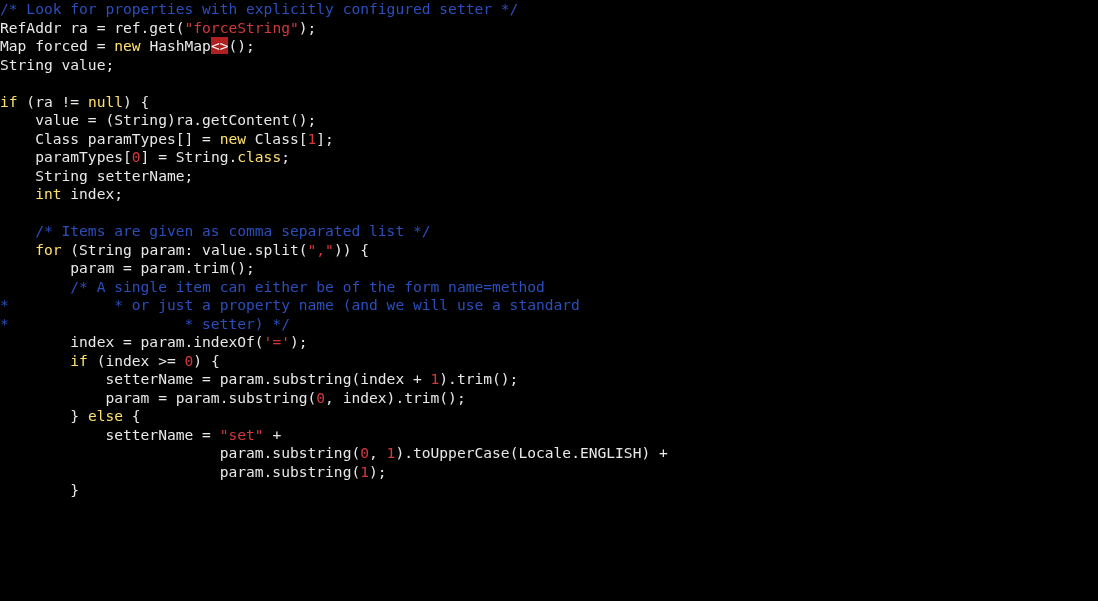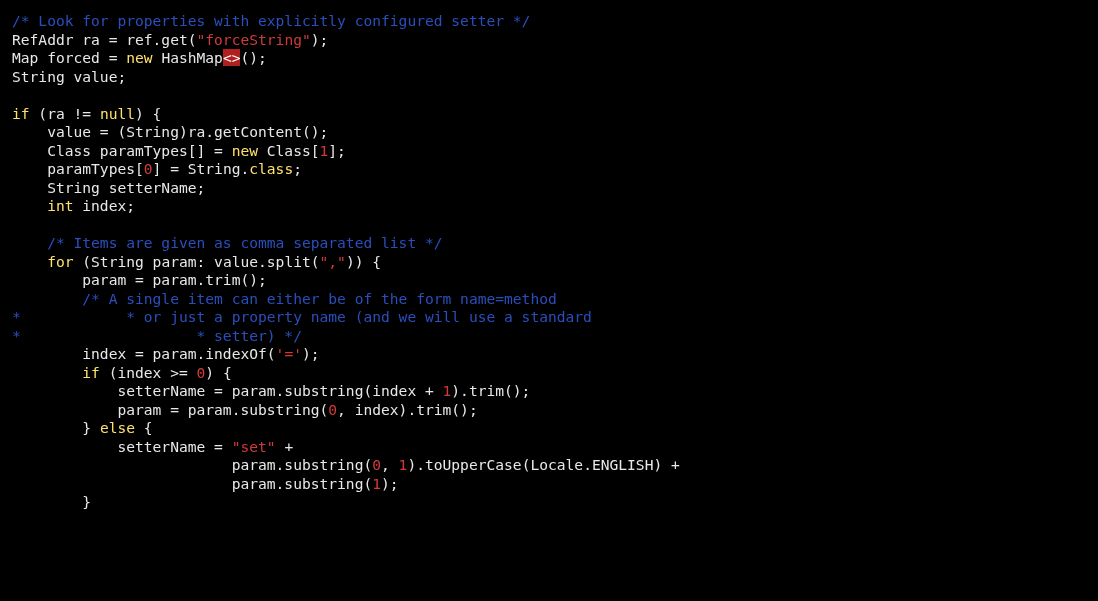--- a/index.html
+++ b/index.html
@@ -5,21 +5,21 @@
   html, body {
     margin: 0;
     padding: 0;
     width: 1098px;
     height: 601px;
     background: #000000;
     overflow: hidden;
   }
   pre.code {
     margin: 0;
-    padding: 12px;
+    padding: 0;
     font-family: "Consolas", "Menlo", "DejaVu Sans Mono", monospace;
     font-size: 14.6px;
     line-height: 18.5px;
     white-space: pre;
     color: #e8e8e8;
   }
   .c  { color: #2a4fbd; }      
   .k  { color: #ffe16a; }      
   .s  { color: #d23a3a; }      
   .n  { color: #d23a3a; }      

